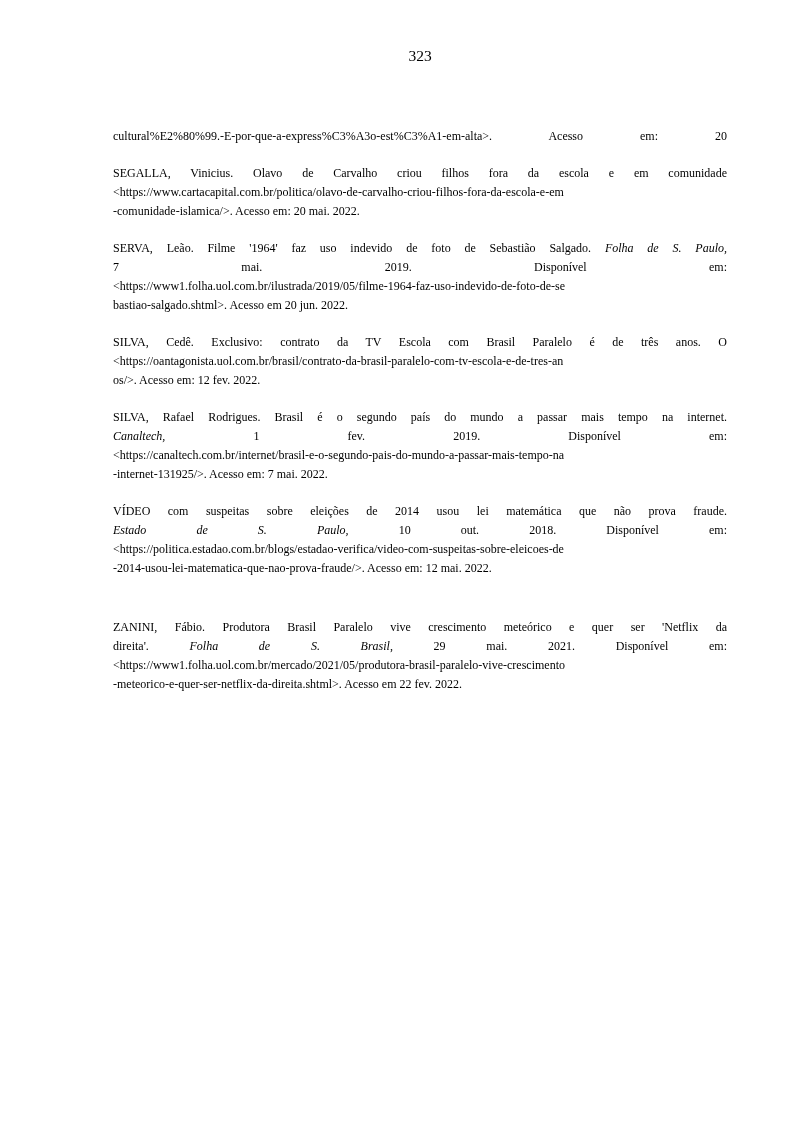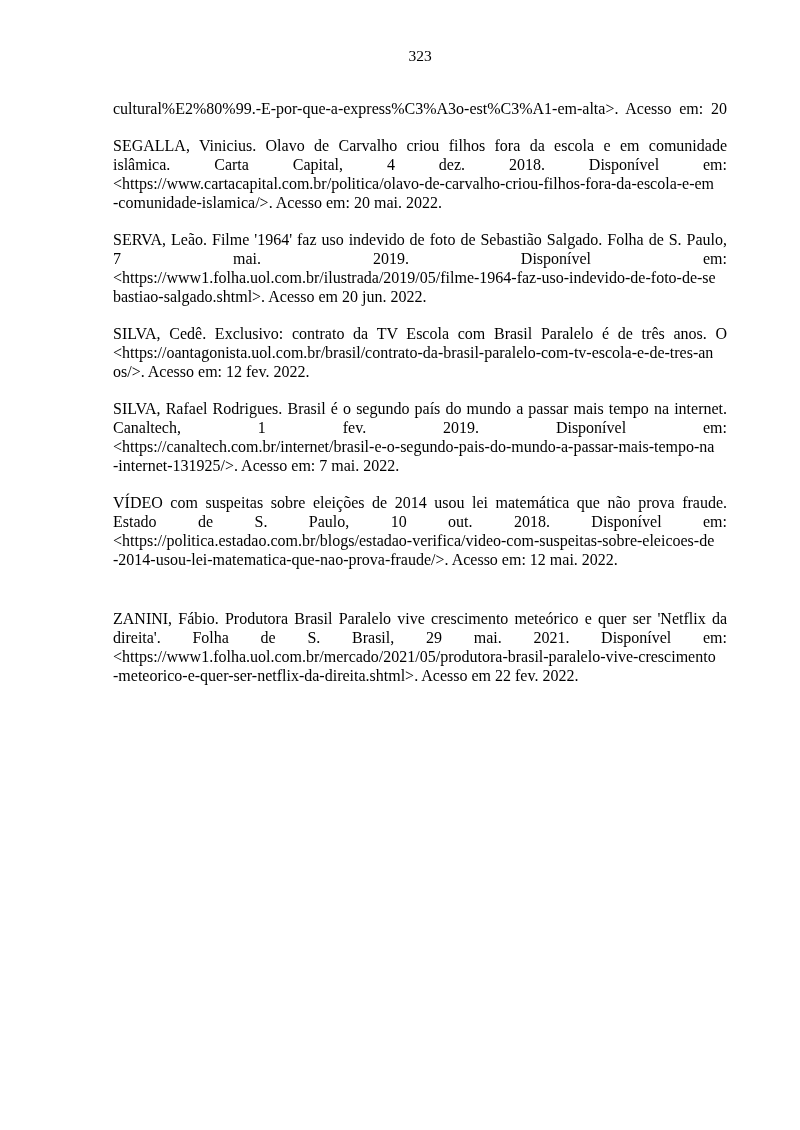--- a/index.html
+++ b/index.html
@@ -16,42 +16,41 @@
     background: var(--page-bg, #ffffff);
   }
   .page-number {
     position: absolute;
     top: 46px; left: 113px; width: 614px;
     text-align: center;
     font-size: 15.5px; line-height: 19px;
   }
   .refs {
     position: absolute;
-    top: 99px; left: 113px; width: 614px;
-    font-size: 16px; line-height: 19px;
+    top: 127px; left: 113px; width: 614px;
+    font-size: 12px; line-height: 19px;
   }
   .ref { margin: 0 0 18px 0; }
   .ref:last-child { margin-bottom: 0; margin-top: 40px; }
   .line { height: 19px; overflow: hidden; }
   .line.j { text-align: justify; text-align-last: justify; }
   .seg { white-space: pre-wrap; }
-  .i { }
+  .i { font-style: italic; }
 </style>
 </head>
 <body style="--page-bg: #ffffff; --page-fg: #000000;">
 
 <div class="sheet">
   <div class="page-number">323</div>
   <div class="refs">
       <div class="ref">
         <div class="line j"><span class="seg">cultural%E2%80%99.-E-por-que-a-express%C3%A3o-est%C3%A1-em-alta&gt;. Acesso em: 20</span></div>
       </div>
       <div class="ref">
         <div class="line j"><span class="seg">SEGALLA, Vinicius. Olavo de Carvalho criou filhos fora da escola e em comunidade</span></div>
-        <div class="line j"><span class="seg">islâmica. Carta Capital, 4 dez. 2018. Disponível em:</span></div>
         <div class="line j"><span class="seg">&lt;https://www.cartacapital.com.br/politica/olavo-de-carvalho-criou-filhos-fora-da-escola-e-em</span></div>
         <div class="line"><span class="seg">-comunidade-islamica/&gt;. Acesso em: 20 mai. 2022.</span></div>
       </div>
       <div class="ref">
         <div class="line j"><span class="seg">SERVA, Leão. Filme '1964' faz uso indevido de foto de Sebastião Salgado. </span><span class="seg i">Folha de S. Paulo,</span></div>
         <div class="line j"><span class="seg">7 mai. 2019. Disponível em:</span></div>
         <div class="line j"><span class="seg">&lt;https://www1.folha.uol.com.br/ilustrada/2019/05/filme-1964-faz-uso-indevido-de-foto-de-se</span></div>
         <div class="line"><span class="seg">bastiao-salgado.shtml&gt;. Acesso em 20 jun. 2022.</span></div>
       </div>
       <div class="ref">

